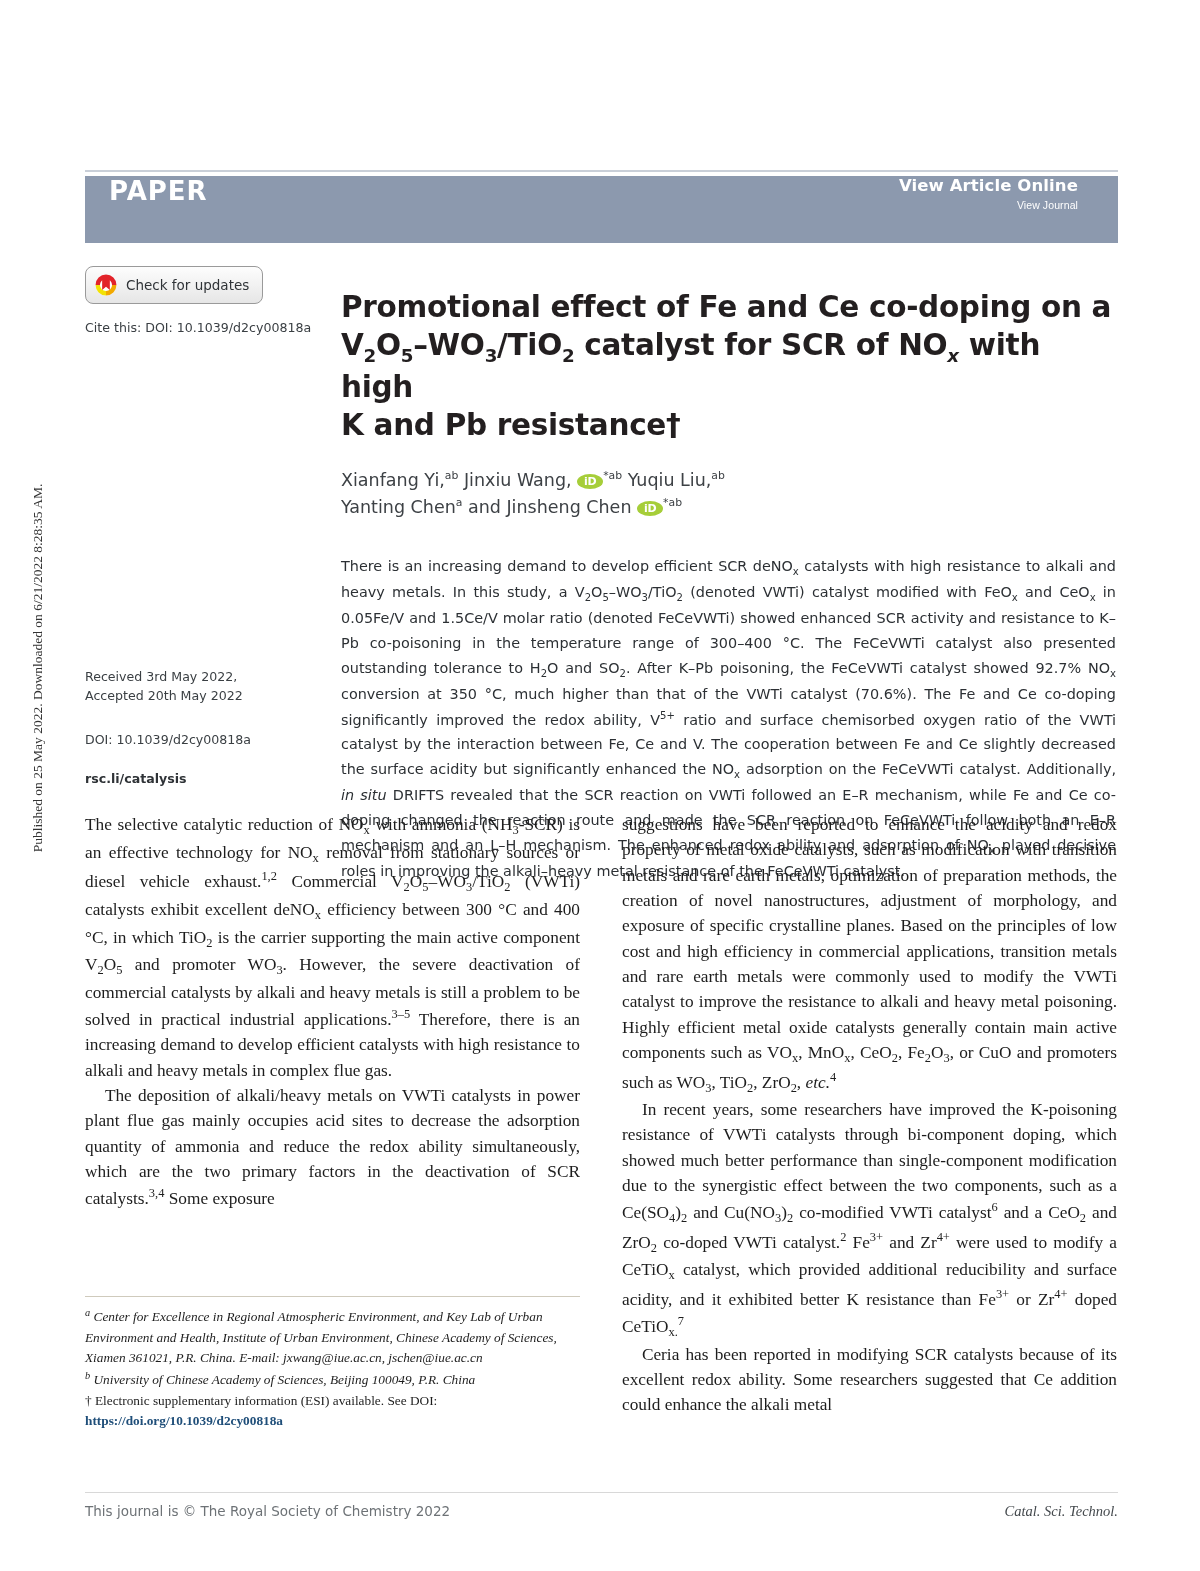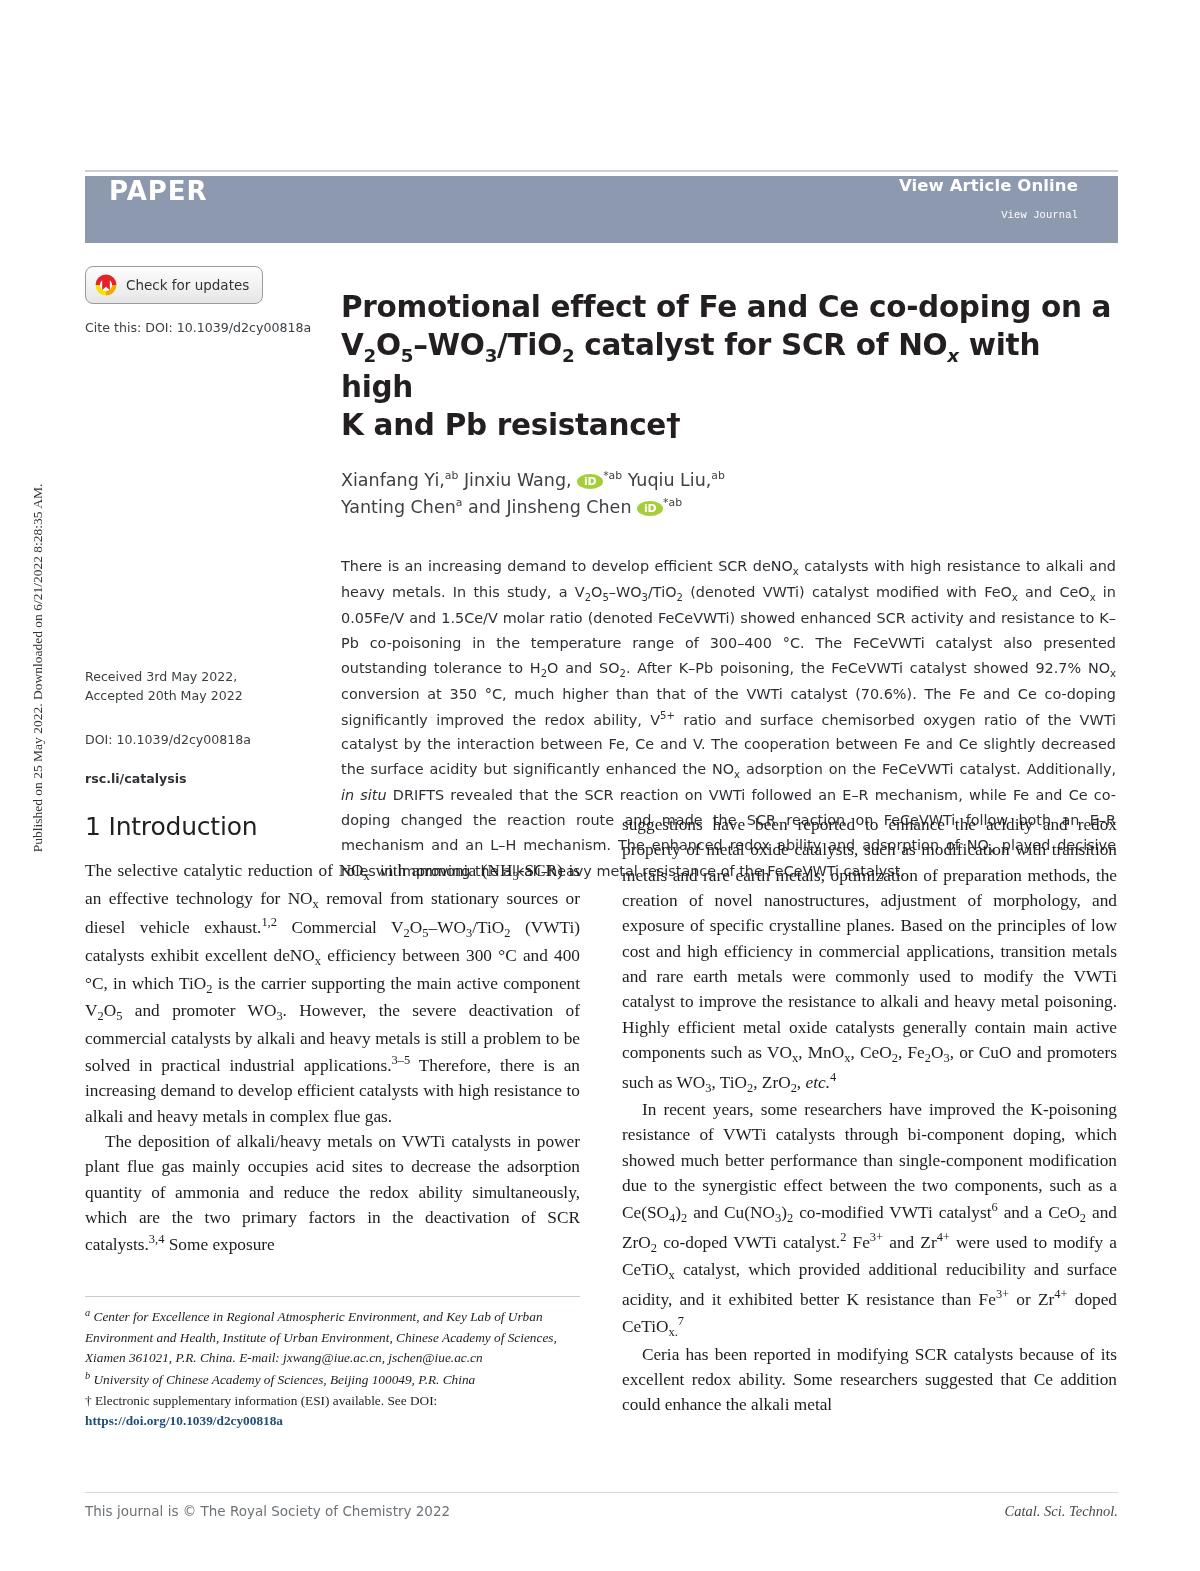--- a/index.html
+++ b/index.html
@@ -72,22 +72,22 @@
   .banner-label{
     font-family:"DejaVu Sans", sans-serif;
     font-weight:700; font-size:26px; letter-spacing:1px; color:#ffffff;
   }
   .banner-right{ text-align:right; color:#ffffff; }
   .banner-right .v1{
     font-family:"DejaVu Sans", sans-serif;
     font-size:16.5px; font-weight:600; letter-spacing:0.1px; line-height:1.25;
   }
   .banner-right .v2{
-    font-family:Liberation Mono, monospace;
-    font-size:10.5px; font-weight:400; letter-spacing:0.1px; margin-top:12px;
+    font-family:Liberation Sans, sans-serif;
+    font-size:10.5px; font-weight:400; letter-spacing:0.1px; margin-top:2px;
   }
 
   
   .leftcol{ position:absolute; left:85px; top:266px; width:235px; }
   .crossmark{
     display:inline-flex; align-items:center; gap:9px;
     border:1px solid #9a9a9a; border-radius:8px;
     background:linear-gradient(#fdfdfd,#e6e6e6);
     padding:7px 13px 7px 9px;
   }
@@ -264,21 +264,20 @@
       <span class="orcid">iD</span><sup>*ab</sup><span> Yuqiu Liu,</span><sup>ab</sup><br>
       <span>Yanting Chen</span><sup>a</sup><span> and Jinsheng Chen</span>
       <span class="orcid">iD</span><sup>*ab</sup>
     </div>
 
     <div class="abstract"><span>There is an increasing demand to develop efficient SCR deNO</span><sub>x</sub><span> catalysts with high resistance to alkali and heavy metals. In this study, a V</span><sub>2</sub><span>O</span><sub>5</sub><span>–WO</span><sub>3</sub><span>/TiO</span><sub>2</sub><span> (denoted VWTi) catalyst modified with FeO</span><sub>x</sub><span> and CeO</span><sub>x</sub><span> in 0.05Fe/V and 1.5Ce/V molar ratio (denoted FeCeVWTi) showed enhanced SCR activity and resistance to K–Pb co-poisoning in the temperature range of 300–400 °C. The FeCeVWTi catalyst also presented outstanding tolerance to H</span><sub>2</sub><span>O and SO</span><sub>2</sub><span>. After K–Pb poisoning, the FeCeVWTi catalyst showed 92.7% NO</span><sub>x</sub><span> conversion at 350 °C, much higher than that of the VWTi catalyst (70.6%). The Fe and Ce co-doping significantly improved the redox ability, V</span><sup>5+</sup><span> ratio and surface chemisorbed oxygen ratio of the VWTi catalyst by the interaction between Fe, Ce and V. The cooperation between Fe and Ce slightly decreased the surface acidity but significantly enhanced the NO</span><sub>x</sub><span> adsorption on the FeCeVWTi catalyst. Additionally, </span><i>in situ</i><span> DRIFTS revealed that the SCR reaction on VWTi followed an E–R mechanism, while Fe and Ce co-doping changed the reaction route and made the SCR reaction on FeCeVWTi follow both an E–R mechanism and an L–H mechanism. The enhanced redox ability and adsorption of NO</span><sub>x</sub><span> played decisive roles in improving the alkali–heavy metal resistance of the FeCeVWTi catalyst.</span></div>
   </div>
 
   <div class="body-cols">
     <div class="col col-left">
-      <h2 class="sec-head">1 Introduction</h2>
       <p class="body"><span>The selective catalytic reduction of NO</span><sub>x</sub><span> with ammonia (NH</span><sub>3</sub><span>-SCR) is an effective technology for NO</span><sub>x</sub><span> removal from stationary sources or diesel vehicle exhaust.</span><sup>1,2</sup><span> Commercial V</span><sub>2</sub><span>O</span><sub>5</sub><span>–WO</span><sub>3</sub><span>/TiO</span><sub>2</sub><span> (VWTi) catalysts exhibit excellent deNO</span><sub>x</sub><span> efficiency between 300 °C and 400 °C, in which TiO</span><sub>2</sub><span> is the carrier supporting the main active component V</span><sub>2</sub><span>O</span><sub>5</sub><span> and promoter WO</span><sub>3</sub><span>. However, the severe deactivation of commercial catalysts by alkali and heavy metals is still a problem to be solved in practical industrial applications.</span><sup>3–5</sup><span> Therefore, there is an increasing demand to develop efficient catalysts with high resistance to alkali and heavy metals in complex flue gas.</span></p>
       <p class="body"><span>The deposition of alkali/heavy metals on VWTi catalysts in power plant flue gas mainly occupies acid sites to decrease the adsorption quantity of ammonia and reduce the redox ability simultaneously, which are the two primary factors in the deactivation of SCR catalysts.</span><sup>3,4</sup><span> Some exposure</span></p>
     </div>
     <div class="col col-right">
       <p class="body"><span>suggestions have been reported to enhance the acidity and redox property of metal oxide catalysts, such as modification with transition metals and rare earth metals, optimization of preparation methods, the creation of novel nanostructures, adjustment of morphology, and exposure of specific crystalline planes. Based on the principles of low cost and high efficiency in commercial applications, transition metals and rare earth metals were commonly used to modify the VWTi catalyst to improve the resistance to alkali and heavy metal poisoning. Highly efficient metal oxide catalysts generally contain main active components such as VO</span><sub>x</sub><span>, MnO</span><sub>x</sub><span>, CeO</span><sub>2</sub><span>, Fe</span><sub>2</sub><span>O</span><sub>3</sub><span>, or CuO and promoters such as WO</span><sub>3</sub><span>, TiO</span><sub>2</sub><span>, ZrO</span><sub>2</sub><span>, </span><i>etc.</i><sup>4</sup></p>
       <p class="body"><span>In recent years, some researchers have improved the K-poisoning resistance of VWTi catalysts through bi-component doping, which showed much better performance than single-component modification due to the synergistic effect between the two components, such as a Ce(SO</span><sub>4</sub><span>)</span><sub>2</sub><span> and Cu(NO</span><sub>3</sub><span>)</span><sub>2</sub><span> co-modified VWTi catalyst</span><sup>6</sup><span> and a CeO</span><sub>2</sub><span> and ZrO</span><sub>2</sub><span> co-doped VWTi catalyst.</span><sup>2</sup><span> Fe</span><sup>3+</sup><span> and Zr</span><sup>4+</sup><span> were used to modify a CeTiO</span><sub>x</sub><span> catalyst, which provided additional reducibility and surface acidity, and it exhibited better K resistance than Fe</span><sup>3+</sup><span> or Zr</span><sup>4+</sup><span> doped CeTiO</span><sub>x.</sub><sup>7</sup></p>
       <p class="body"><span>Ceria has been reported in modifying SCR catalysts because of its excellent redox ability. Some researchers suggested that Ce addition could enhance the alkali metal</span></p>
     </div>
   </div>
 

